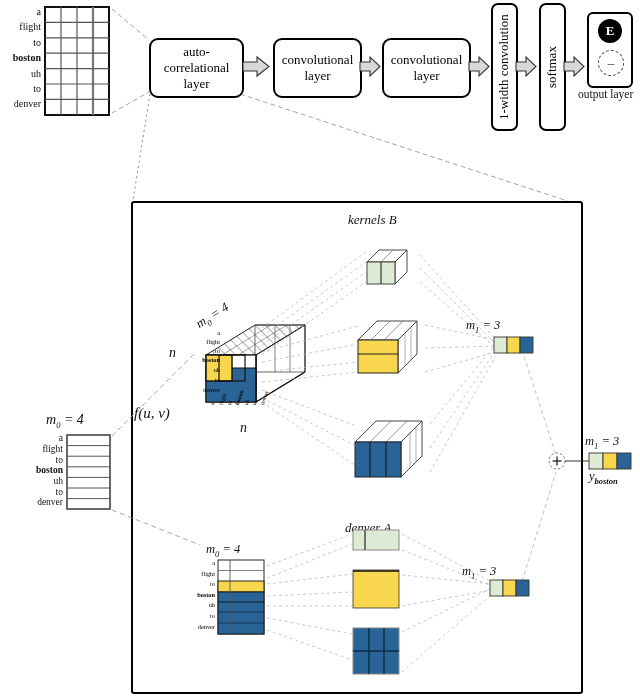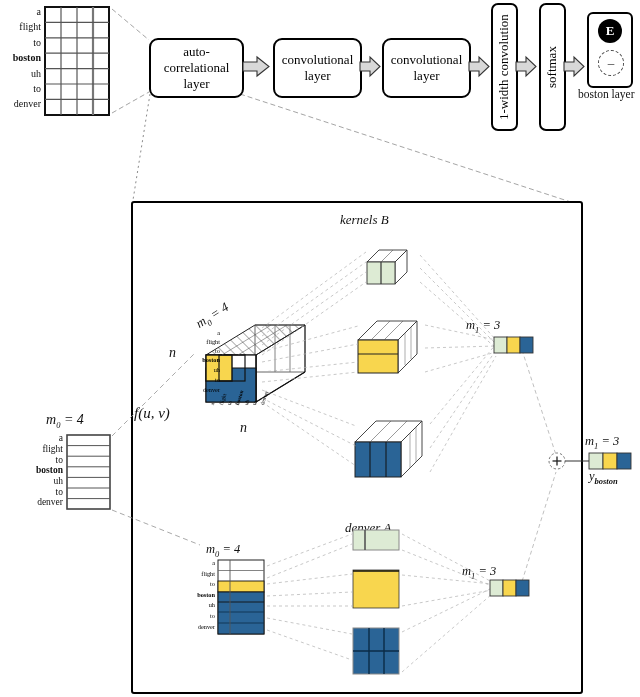--- a/index.html
+++ b/index.html
@@ -95,21 +95,21 @@
 <div class="abs" style="left:587px;top:12px;width:42px;height:72px;border:2px solid #000;border-radius:6px;background:#fff;">
   <div style="position:absolute;left:9px;top:5px;width:24px;height:24px;border-radius:50%;background:#000;
               color:#fff;font-weight:bold;font-size:13px;display:flex;align-items:center;justify-content:center;">
     <span>E</span>
   </div>
   <div style="position:absolute;left:9px;top:36px;width:24px;height:24px;border-radius:50%;
               border:1.4px dashed #444;color:#222;font-size:13px;display:flex;align-items:center;justify-content:center;">
     <span>–</span>
   </div>
 </div>
-<div class="lbl" style="left:578px;top:88px;font-size:11.5px;">boston layer</div>
+<div class="lbl" style="left:578px;top:88px;font-size:11.5px;">output layer</div>
 
 <div class="mainbox" style="left:131px;top:201px;width:448px;height:489px;"></div>
 
 <div class="lbl it" style="left:46px;top:412px;font-size:14px;">
   <span class="it">m</span><span class="sub">0</span>&nbsp;<span>= 4</span>
 </div>
 <div class="abs" style="left:66px;top:434px;width:45px;height:76px;">
   <svg width="45" height="76" viewBox="0 0 45 76">
     <rect x="1" y="1" width="43" height="74" fill="#fff" stroke="#444" stroke-width="1.6"></rect>
     <line x1="1" y1="11.6" x2="44" y2="11.6" stroke="#555" stroke-width="1"></line>
@@ -126,21 +126,21 @@
 <div class="lbl bold" style="left:14px;top:465px;width:49px;text-align:right;font-size:9.5px;">boston</div>
 <div class="lbl" style="left:20px;top:476px;width:43px;text-align:right;font-size:9.5px;">uh</div>
 <div class="lbl" style="left:20px;top:487px;width:43px;text-align:right;font-size:9.5px;">to</div>
 <div class="lbl" style="left:12px;top:497px;width:51px;text-align:right;font-size:9.5px;">denver</div>
 
 <svg class="abs" style="left:0;top:0;width:640px;height:697px;">
   <line x1="112" y1="436" x2="196" y2="352" stroke="#9a9a9a" stroke-width="0.85" stroke-dasharray="5,3.5"></line>
   <line x1="112" y1="510" x2="200" y2="545" stroke="#9a9a9a" stroke-width="0.85" stroke-dasharray="5,3.5"></line>
 </svg>
 
-<div class="lbl it" style="left:340px;top:212px;font-size:13px;">kernels B</div>
+<div class="lbl it" style="left:348px;top:212px;font-size:13px;">kernels B</div>
 
 <div class="lbl it" style="left:193px;top:318px;font-size:13px;transform:rotate(-32deg);transform-origin:left top;">
   <span class="it">m</span><span class="sub">0</span>&nbsp;<span>= 4</span>
 </div>
 
 <div class="lbl it" style="left:169px;top:345px;font-size:14px;">n</div>
 <div class="lbl it" style="left:240px;top:420px;font-size:14px;">n</div>
 <div class="lbl it" style="left:134px;top:405px;font-size:15px;">f(u, v)</div>
 
 <svg class="abs" style="left:200px;top:320px;width:130px;height:100px;">

